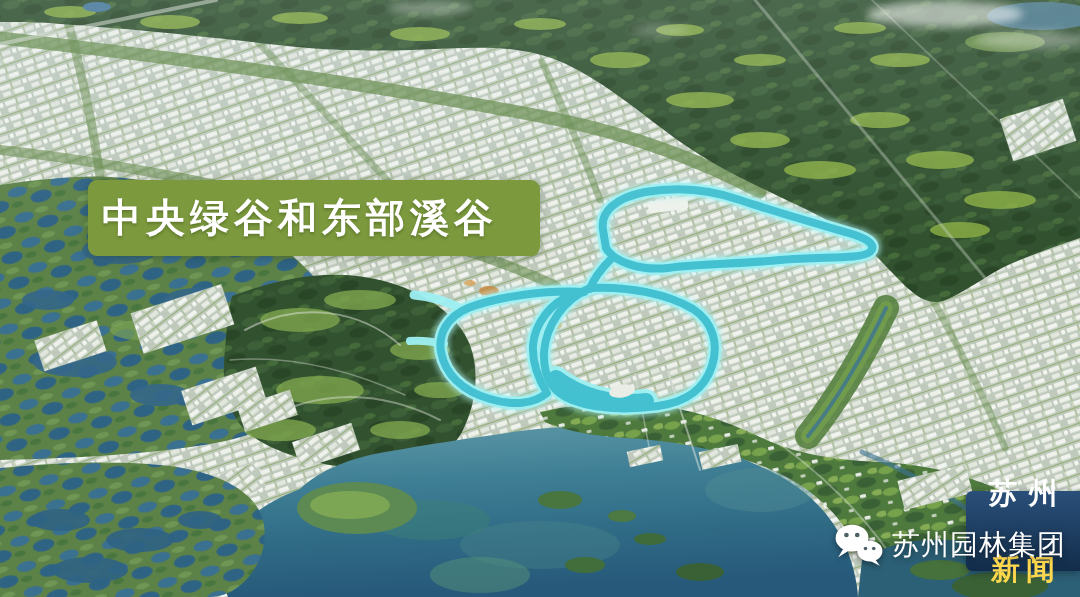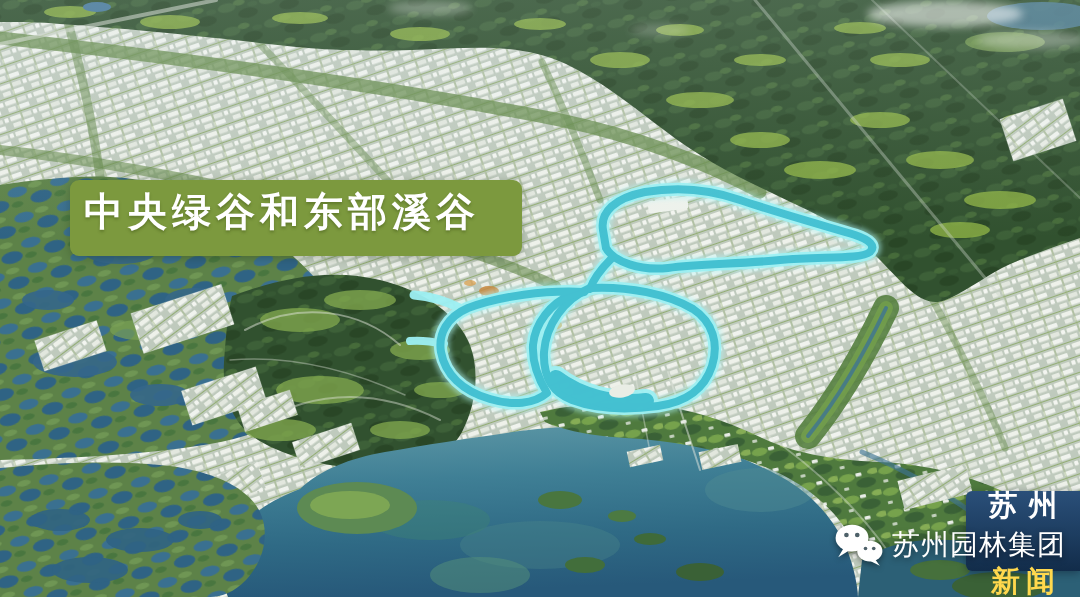--- a/index.html
+++ b/index.html
@@ -4,44 +4,43 @@
 <style>
   html,body{margin:0;padding:0;background:#222;}
   #stage{
     position:relative;width:1080px;height:597px;overflow:hidden;
     font-family:"Liberation Sans", sans-serif;
     background:#b9c6ba;
   }
   #map{position:absolute;inset:0;z-index:0;display:block;}
   
   .banner{
-    position:absolute;left:70px;top:180px;width:452px;height:76px;z-index:10;
+    position:absolute;left:88px;top:180px;width:452px;height:76px;z-index:10;
     background:var(--banner-green,#7c993e);
     border-radius:9px;
     box-shadow:0 2px 10px rgba(20,40,10,.28);
-    padding:10px 0 0 14px;box-sizing:border-box;
+    padding:16px 0 0 14px;box-sizing:border-box;
   }
   .banner-zh{
     color:#fff;font-size:39px;font-weight:bold;letter-spacing:5px;
     line-height:44px;white-space:nowrap;
     text-shadow:0 2px 3px rgba(60,80,20,.45);
   }
   .banner-en{
     color:#fff;font-size:16px;font-weight:bold;letter-spacing:.4px;
     line-height:21px;white-space:nowrap;
     text-shadow:0 1px 2px rgba(60,80,20,.4);
   }
   
   .station-logo{
     position:absolute;left:966px;top:491px;width:114px;height:80px;z-index:20;
     background:linear-gradient(180deg,#2a4f79 0%,var(--logo-navy,#1d3d60) 55%,#122c4a 100%);
     border-radius:6px 0 0 6px;
-    display:flex;flex-direction:column;align-items:center;justify-content:flex-start;
+    display:flex;flex-direction:column;align-items:center;justify-content:center;
     box-shadow:0 2px 8px rgba(0,0,20,.35);
-    font-family:Liberation Mono, monospace;
   }
   .logo-line1{
     color:#fff;font-size:29px;font-weight:bold;letter-spacing:11px;margin-right:-11px;
     line-height:33px;white-space:nowrap;
   }
   .logo-line2{
     color:var(--logo-yellow,#ffd84d);font-size:29px;font-weight:bold;letter-spacing:6px;margin-right:-6px;
     line-height:33px;white-space:nowrap;margin-top:43px;
   }
   

